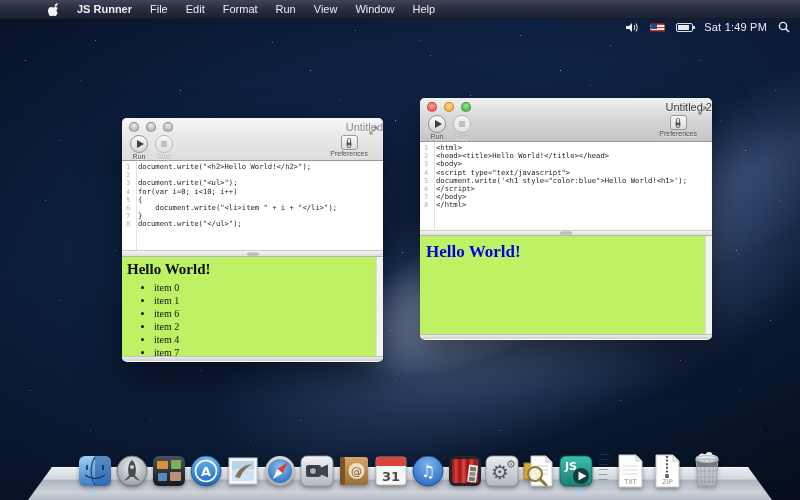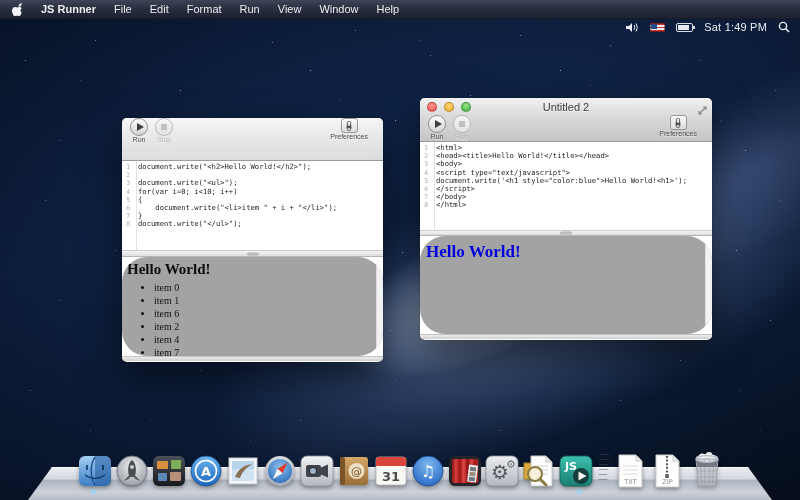--- a/index.html
+++ b/index.html
@@ -29,21 +29,21 @@
     340px 100px rgba(255,255,255,.35),420px 40px rgba(255,255,255,.3),480px 140px rgba(255,255,255,.3),590px 85px rgba(255,255,255,.35),
     660px 30px rgba(255,255,255,.3),720px 120px rgba(255,255,255,.3),780px 200px rgba(255,255,255,.35),50px 340px rgba(255,255,255,.3),
     150px 420px rgba(255,255,255,.3),250px 440px rgba(255,255,255,.3),760px 430px rgba(255,255,255,.3),395px 380px rgba(255,255,255,.3); }
   .vignette { position:absolute; inset:0; pointer-events:none;
     background:radial-gradient(ellipse at 55% 45%, transparent 45%, rgba(2,4,12,.45) 100%); }
 
   
   .menubar { position:absolute; left:0; top:0; width:800px; height:19px; z-index:50;
     background:linear-gradient(#3f4458 0%, #262b3d 55%, #1d2233 100%);
     border-bottom:1px solid rgba(0,0,0,.6); display:flex; justify-content:space-between; align-items:center;
-    color:rgba(255,255,255,.92); font-size:11px; }
+    color:rgba(255,255,255,.92); font-size:11px;padding-left:36px; }
   .mb-left, .mb-right { display:flex; align-items:center; height:100%; }
   .mb-left { padding-left:10px; }
   .mb-right { padding-right:10px;margin-top:36px; }
   .apple { display:flex; align-items:center; padding:0 9px 0 2px; height:100%; }
   .appname { font-weight:bold; padding:0 9px; }
   .menu-item { padding:0 9px; }
   .mb-right > span { margin-left:11px; display:flex; align-items:center; }
   .clock { letter-spacing:.2px; }
   .flag { width:15px; height:9px; border:1px solid rgba(0,0,0,.4); position:relative;
     background:repeating-linear-gradient(180deg,#c33 0 1.4px,#eee 1.4px 2.8px); }
@@ -54,21 +54,21 @@
 
   
   .window { position:absolute; border-radius:5px;
     box-shadow:0 16px 38px rgba(0,0,0,.55), 0 0 1px rgba(0,0,0,.7); background:#fff; }
   .win1 { left:122px; top:118px; width:261px; height:244px; z-index:10; }
   .win2 { left:420px; top:98px;  width:292px; height:242px; z-index:20; }
   .chrome { border-radius:5px 5px 0 0; border-bottom:1px solid #9b9b9b; position:relative; }
   .win1 .chrome { background:linear-gradient(#f7f7f7, #e9e9e9 40%, #dddddd); height:43px; }
   .win2 .chrome { background:linear-gradient(#f1f1f1, #d9d9d9 45%, #c5c5c5); height:44px; }
   .titlebar { position:relative; height:17px; display:flex; align-items:center; }
-  .wtitle { position:absolute; left:0; right:0; text-align:center; font-size:11px;
+  .wtitle { position:absolute; left:0; right:0; text-align:right; font-size:11px;
     text-shadow:0 1px 0 rgba(255,255,255,.6); }
   .win1 .wtitle { color:#8c8c8c; }
   .win2 .wtitle { color:#3a3a3a; }
   .tl { width:10px; height:10px; border-radius:50%; margin-left:7px; border:1px solid rgba(0,0,0,.25); }
   .win1 .tl { background:radial-gradient(circle at 50% 32%, #ececec, #a6a6a6); }
   .win2 .tl-close { background:radial-gradient(circle at 50% 32%, #ff9a96, #ee4b42); }
   .win2 .tl-min   { background:radial-gradient(circle at 50% 32%, #ffd97a, #f5a623); }
   .win2 .tl-zoom  { background:radial-gradient(circle at 50% 32%, #9fe48f, #34b233); }
   .resize { position:absolute; right:5px; top:3px; opacity:.75; }
   .toolbar { position:relative; height:26px; display:flex; align-items:flex-start; padding:0 8px; }
@@ -95,21 +95,21 @@
   .ln { width:12px; text-align:right; padding-right:4px; color:#a6adb5; font-size:6.4px; flex:none; }
   .code-text { padding-left:4px; }
 
   .splitter { position:relative; border-top:1px solid #cacaca; border-bottom:1px solid #b5b5b5;
     background:linear-gradient(#f5f5f5,#dedede); }
   .win1 .splitter { height:7px; }
   .win2 .splitter { height:6px; }
   .handle { position:absolute; left:50%; top:50%; transform:translate(-50%,-50%); width:12px; height:3px;
     border-radius:2px; background:#cdcdcd; border:1px solid #adadad; }
 
-  .outpane { position:relative; background:#a3a3a3; overflow:hidden;border-radius:25px; }
+  .outpane { position:relative; background:#bef264; overflow:hidden; }
   .win1 .outpane { height:99px; }
   .win2 .outpane { height:98px; }
   .h2out { font-family:"Liberation Serif", serif; font-weight:bold; font-size:15px; color:#0d0d0d; margin:4px 0 2px 5px; }
   .h1out { font-family:"Liberation Serif", serif; font-weight:bold; font-size:17px; margin:6px 0 0 6px; }
   .outlist { font-family:"Liberation Serif", serif; font-size:10px; line-height:13px; color:#111;
     margin:3px 0 0 0; padding-left:32px; }
   .scrolltrack { position:absolute; right:0; top:0; bottom:0; width:7px; background:#f3f3f3; border-left:1px solid #dedede; }
   .bottombar { height:5px; background:linear-gradient(#ededed,#cfcfcf); border-top:1px solid #c2c2c2; border-radius:0 0 4px 4px; }
 
   
@@ -166,20 +166,31 @@
         <svg width="12" height="12" viewBox="0 0 12 12">
             <circle cx="5" cy="5" r="3.6" fill="none" stroke="#eef1f6" stroke-width="1.4"></circle>
             <line x1="7.8" y1="7.8" x2="11" y2="11" stroke="#eef1f6" stroke-width="1.6"></line>
           </svg>
       </span>
     </div>
   </div>
 
   <div class="window win1">
     <div class="chrome">
+      <div class="titlebar">
+        <span class="tl tl-close"></span>
+        <span class="tl tl-min"></span>
+        <span class="tl tl-zoom"></span>
+        <span class="wtitle">Untitled</span>
+        <span class="resize">
+          <svg width="9" height="9" viewBox="0 0 9 9">
+              <path d="M1,8 L8,1 M1,5 L1,8 L4,8 M5,1 L8,1 L8,4" stroke="#777" stroke-width="1.1" fill="none"></path>
+            </svg>
+        </span>
+      </div>
       <div class="toolbar">
         <div class="tbtn">
           <div class="tcircle">
               <span class="playtri"></span>
             </div>
           <span class="tlabel">Run</span>
         </div>
         <div class="tbtn disabled">
           <div class="tcircle">
               <span class="stopsq"></span>

